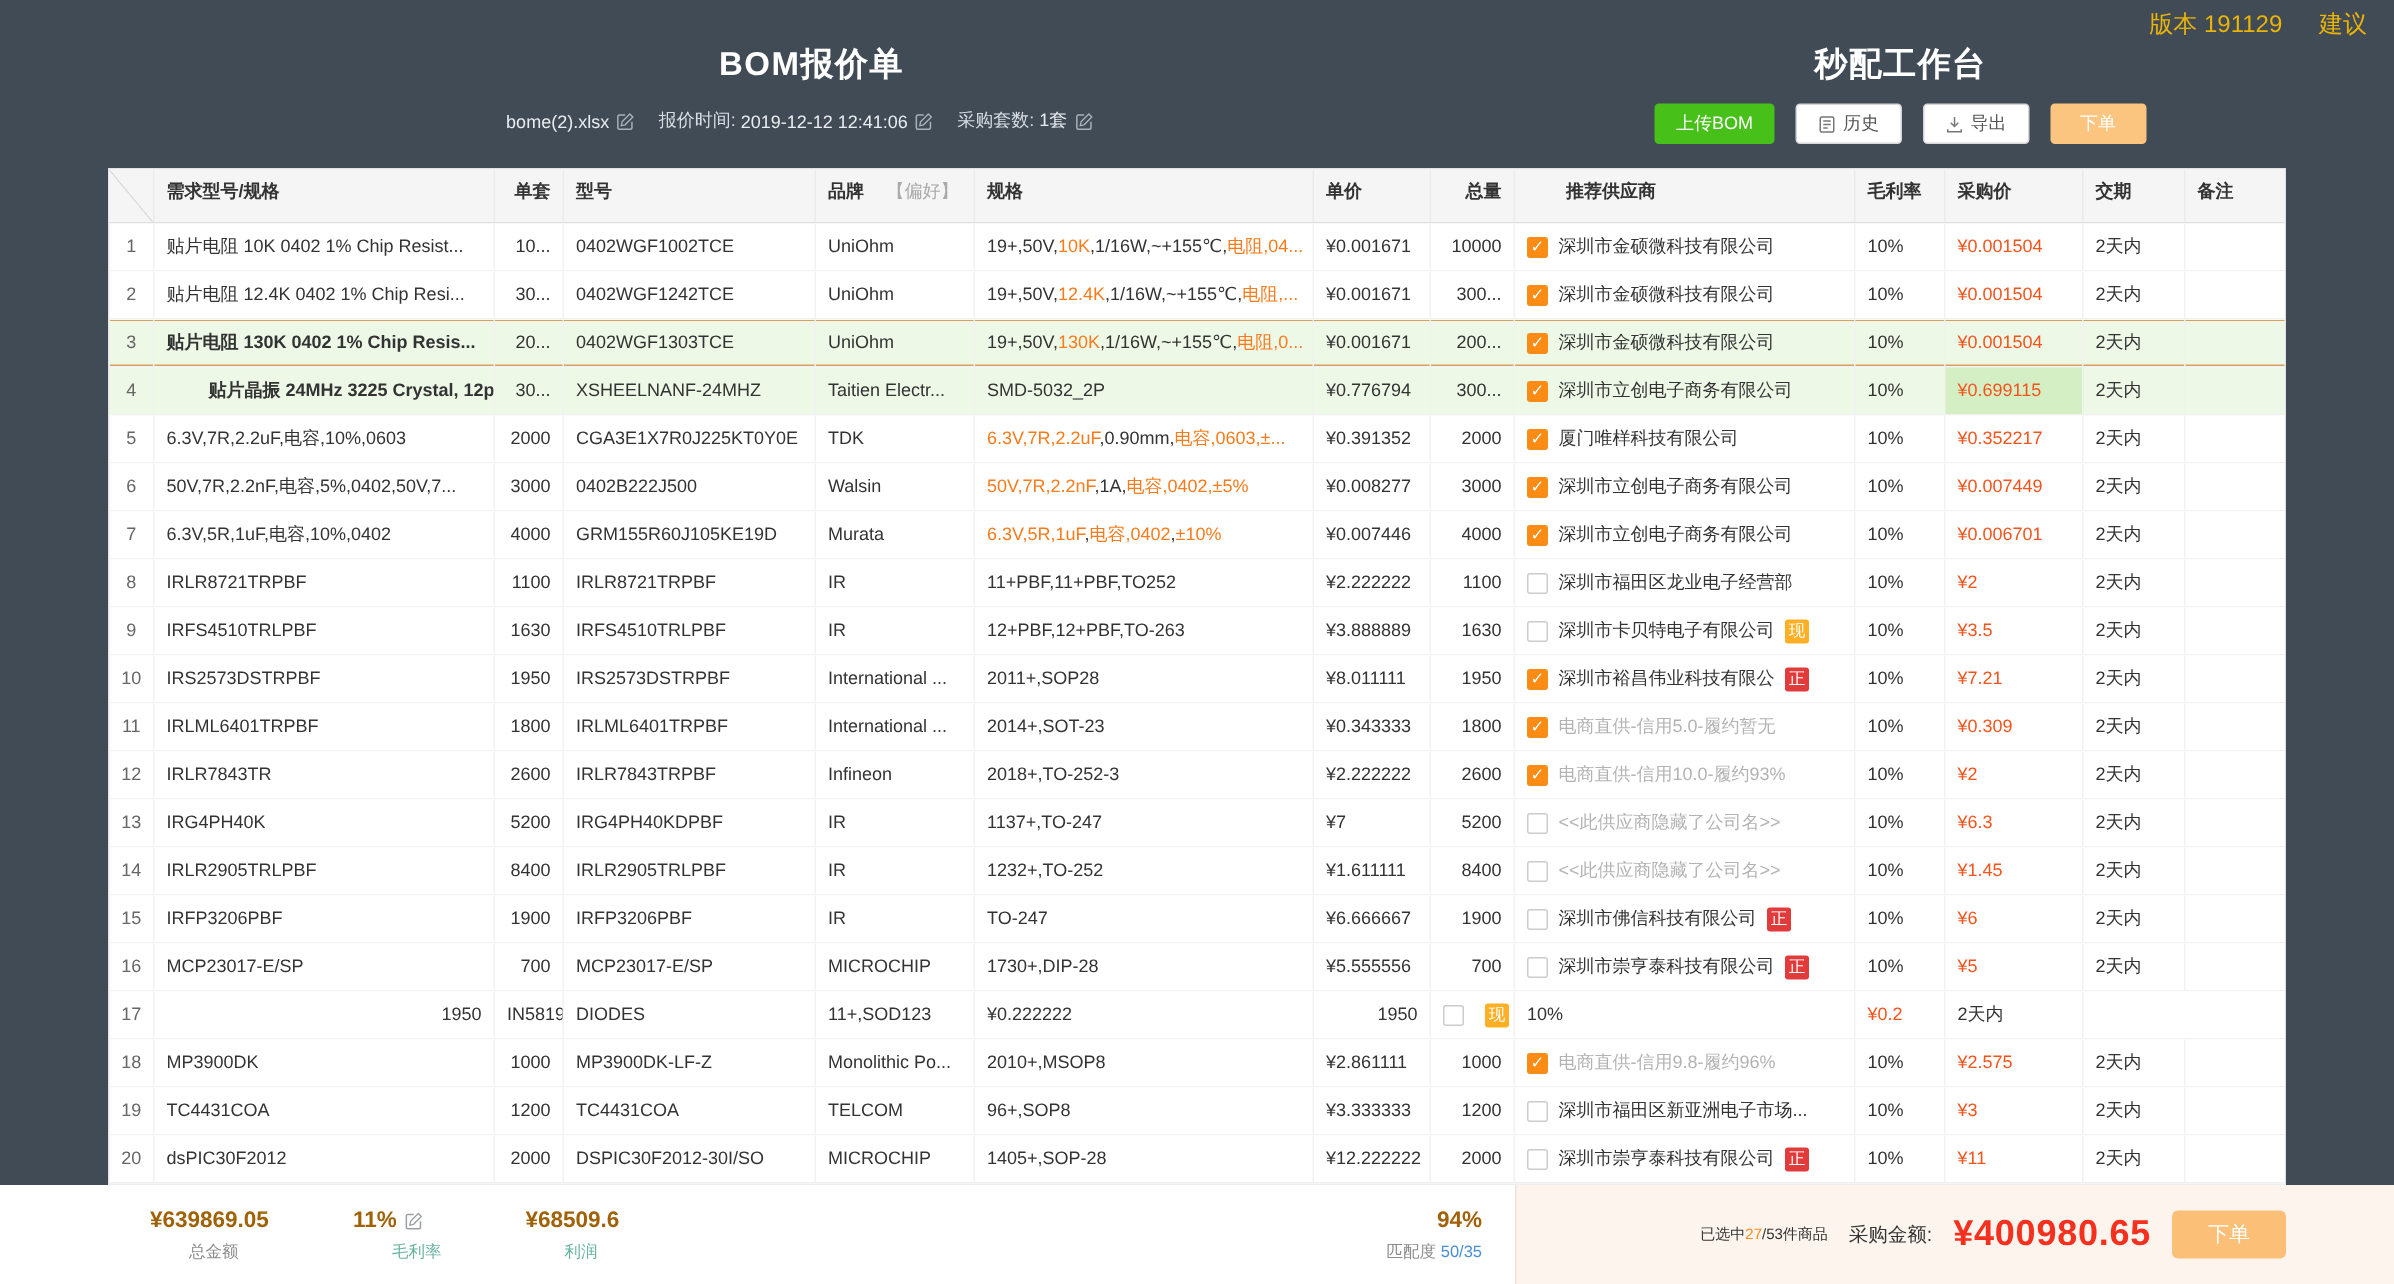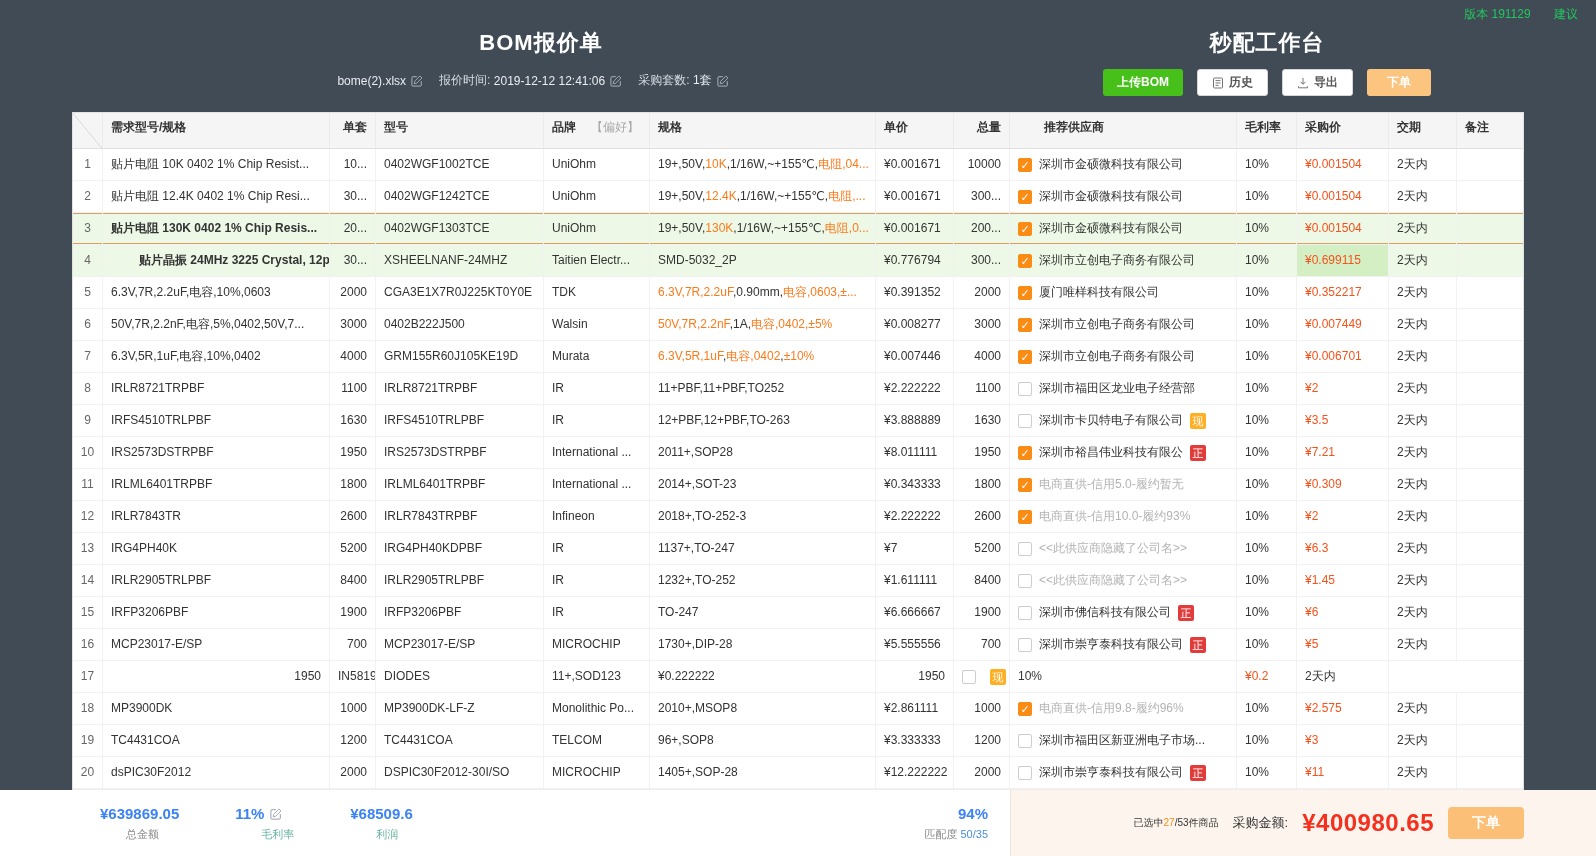--- a/index.html
+++ b/index.html
@@ -6,35 +6,35 @@
   html,body { width:1596px; height:856px; }
   body {
     position: relative;
     background: #414b55;
     font-family: "Liberation Sans", "DejaVu Sans", sans-serif;
     overflow: hidden;
     color:#333;
   }
 
   
-  .top-meta { position:absolute; top:6px; right:18px; font-size:12px; color:#22c55e; }
+  .top-meta { position:absolute; top:6px; right:18px; font-size:16px; color:#eab308; }
   .top-meta span { margin-left:20px; cursor:pointer; }
 
   
   .header-left  { position:absolute; left:72px;  top:28px; width:938px; text-align:center; }
   .header-right { position:absolute; left:1010px; top:28px; width:514px; text-align:center; }
   .page-title { font-size:22px; font-weight:bold; color:#fff; letter-spacing:1px; }
   .file-row { margin-top:14px; font-size:12px; color:#e9edf1; display:flex; justify-content:center; align-items:center; }
   .file-row .lbl { color:#d7dde3; }
   .edit-ic { display:inline-flex; color:#a7b2bd; margin:0 16px 0 5px; cursor:pointer; }
   .edit-ic svg { display:block; }
 
   .btn-row { margin-top:11px; display:flex; justify-content:center; align-items:center; gap:14px; }
   .btn { height:27px; padding:0 14px; border-radius:3px; font-size:12px; border:none; cursor:pointer;
-         display:inline-flex; align-items:center; gap:5px; font-family:inherit;font-weight:bold; }
+         display:inline-flex; align-items:center; gap:5px; font-family:inherit; }
   .btn-green { background:#47c119; color:#fff; }
   .btn-white { background:#fff; border:1px solid #d6d6d6; color:#555; }
   .btn-white .ic { display:inline-flex; color:#777; }
   .btn-order-top { background:#fbc580; color:#fff; padding:0 20px; }
 
   
   .bom-table { position:absolute; left:72px; top:112px; width:1452px; background:#fff; border:1px solid #e2e2e2; }
   .thead, .trow {
     display:grid;
     grid-template-columns:30px 227px 46px 168px 106px 226px 78px 56px 227px 60px 92px 68px 64px;
@@ -67,21 +67,21 @@
            color:#fff; font-size:11px; }
   .badge-red { background:#e23b3b; }
   .badge-yellow { background:#ffaf24; }
 
   .hscroll { height:8px; background:#fbfbfb; border-top:1px solid #eee; position:relative; }
   .hscroll .thumb { position:absolute; top:1px; left:466px; width:470px; height:6px; background:#c7c7c7; border-radius:3px; }
 
   
   .footer { position:absolute; left:0; top:790px; width:1596px; height:66px; background:#fff; display:flex; }
   .f-left { flex:none; width:1010px; display:flex; align-items:center; gap:56px; padding-left:100px; }
-  .stat-val { font-size:15px; font-weight:bold; color:#3b82f6; line-height:18px; display:flex; align-items:center; gap:6px;text-align:center; }
+  .stat-val { font-size:15px; font-weight:bold; color:#a16207; line-height:18px; display:flex; align-items:center; gap:6px;text-align:center; }
   .stat-label { font-size:11px; margin-top:4px;margin-left:26px; }
   .lab-gray { color:#8c8c8c; } .lab-teal { color:#68b3a2; } .lab-blue { color:#4a8fd6; }
   .stat.match { margin-left:auto; text-align:right; padding-right:22px; }
   .stat.match .stat-val { justify-content:flex-end; }
   .f-left .edit-ic { margin:0; color:#9aa0a6; }
 
   .f-right { flex:1; background:#fcf4ed; border-left:1px solid #f0e4d8; display:flex; align-items:center;
              justify-content:flex-end; gap:14px; padding-right:72px; }
   .sel-text { font-size:10px; color:#333; }
   .sel-text .orange { color:#fa8c16; }

